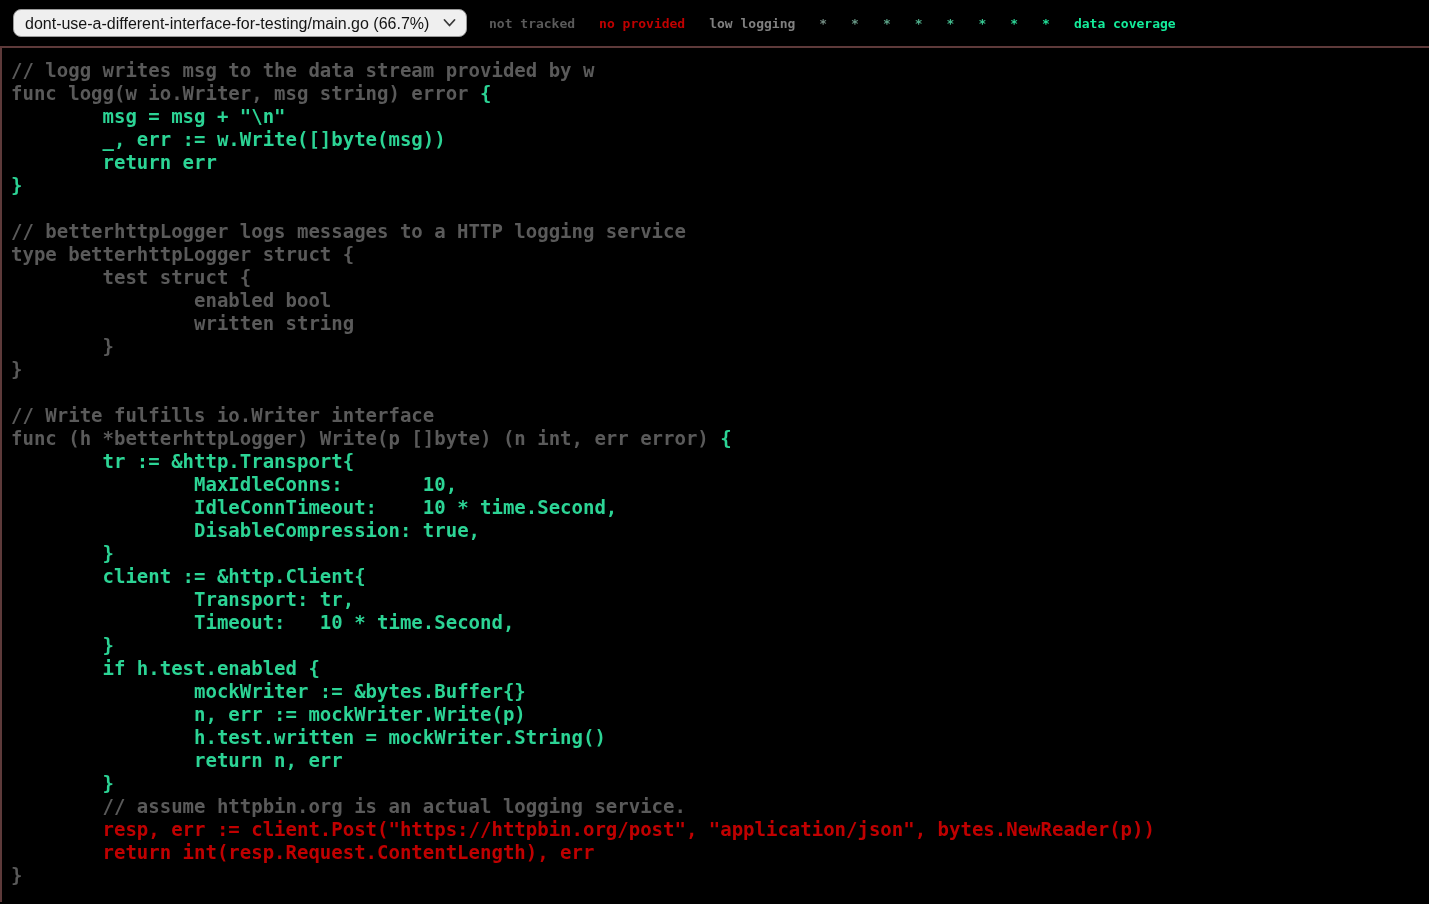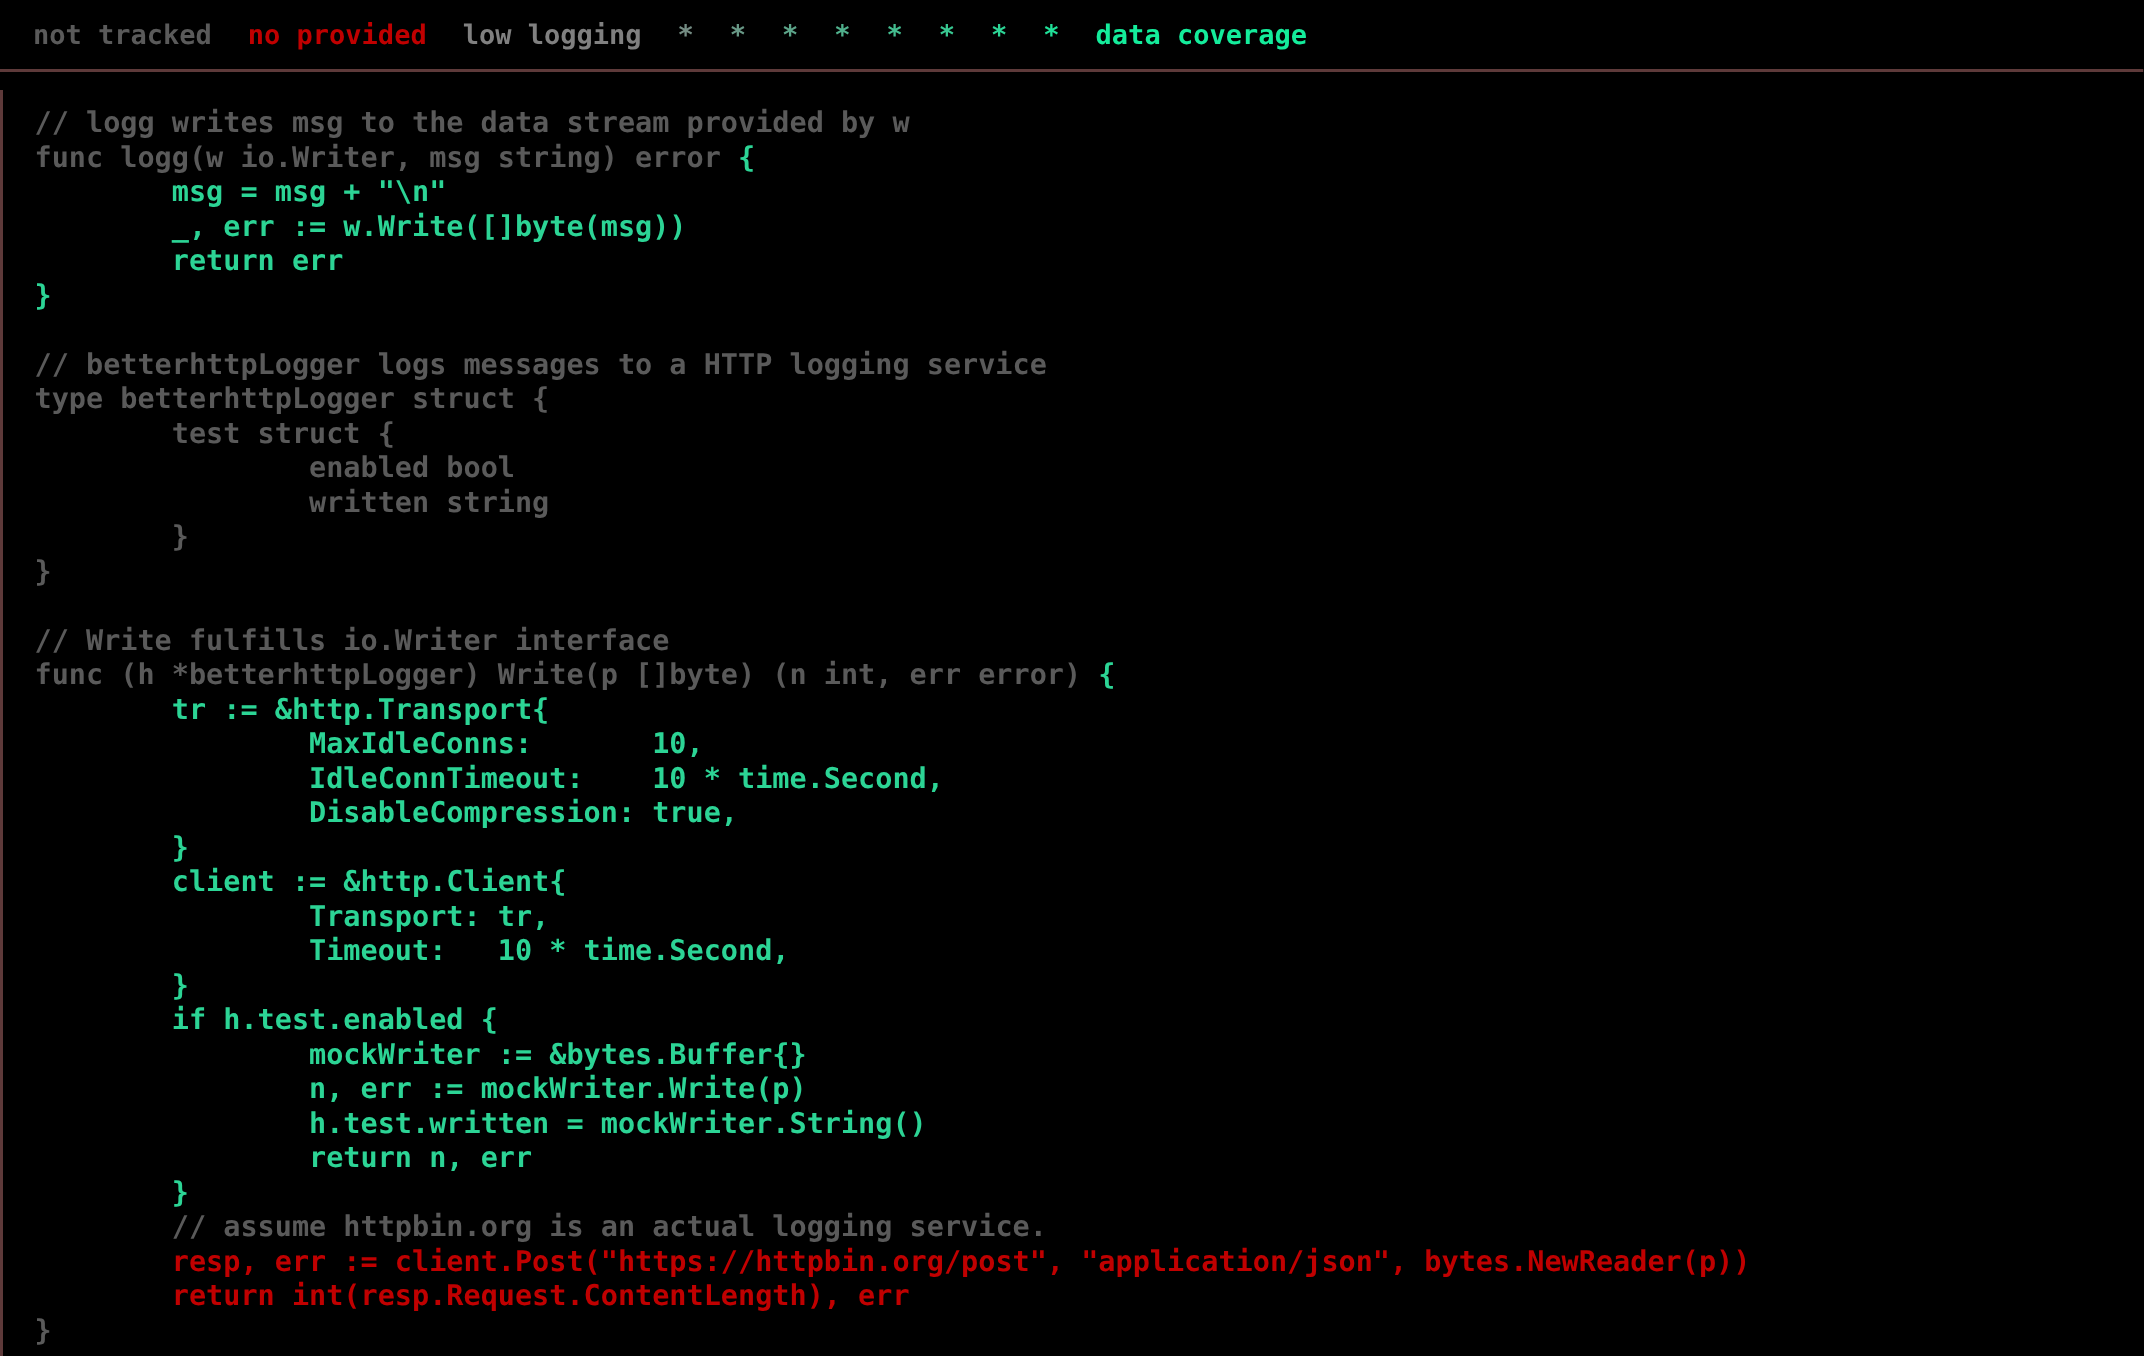--- a/index.html
+++ b/index.html
@@ -48,47 +48,57 @@
     transform: translateY(-50%);
     pointer-events: none;
     display: flex;
     align-items: center;
   }
   #legend {
     display: flex;
     align-items: center;
     gap: 24px;
     margin-left: 22px;
-    font-size: 18px;
+    font-size: 13px;
     white-space: nowrap;
   }
   #content {
     border-left: 2px solid #5e3a3a;
     min-height: 854px;
     box-sizing: border-box;
   }
   pre#code {
-    margin: 12px;
+    margin: 0;
     padding: 11px 4px 0 9px;
     font-family: inherit;
     font-size: 19px;
     line-height: 23px;
     tab-size: 8;
     -moz-tab-size: 8;
   }
   .line {
     height: 23px;
     white-space: pre;
   }
   
 </style>
 <style>.nt{color:#5a5a5a}.cov0{color:#c00000}.cov1{color:#808080}.cov2{color:#748c83}.cov3{color:#689886}.cov4{color:#5ca489}.cov5{color:#50b08c}.cov6{color:#44bc8f}.cov7{color:#38c892}.cov8{color:#2cd495}.cov9{color:#20e098}.cov10{color:#14ec9b}</style></head>
 <body>
 
 <div id="topbar">
+  <div class="select-wrap">
+    <select id="files">
+      <option>dont-use-a-different-interface-for-testing/main.go (66.7%)</option>
+    </select>
+    <span class="chevron">
+      <svg width="13" height="9" viewBox="0 0 13 9">
+          <path d="M1.5 1.5 L6.5 7 L11.5 1.5" fill="none" stroke="#3a3a3a" stroke-width="1.8" stroke-linecap="round" stroke-linejoin="round"></path>
+        </svg>
+    </span>
+  </div>
   <div id="legend">
       <span class="nt">not tracked</span>
       <span class="cov0">no provided</span>
       <span class="cov1">low logging</span>
       <span class="cov2">*</span>
       <span class="cov3">*</span>
       <span class="cov4">*</span>
       <span class="cov5">*</span>
       <span class="cov6">*</span>
       <span class="cov7">*</span>

